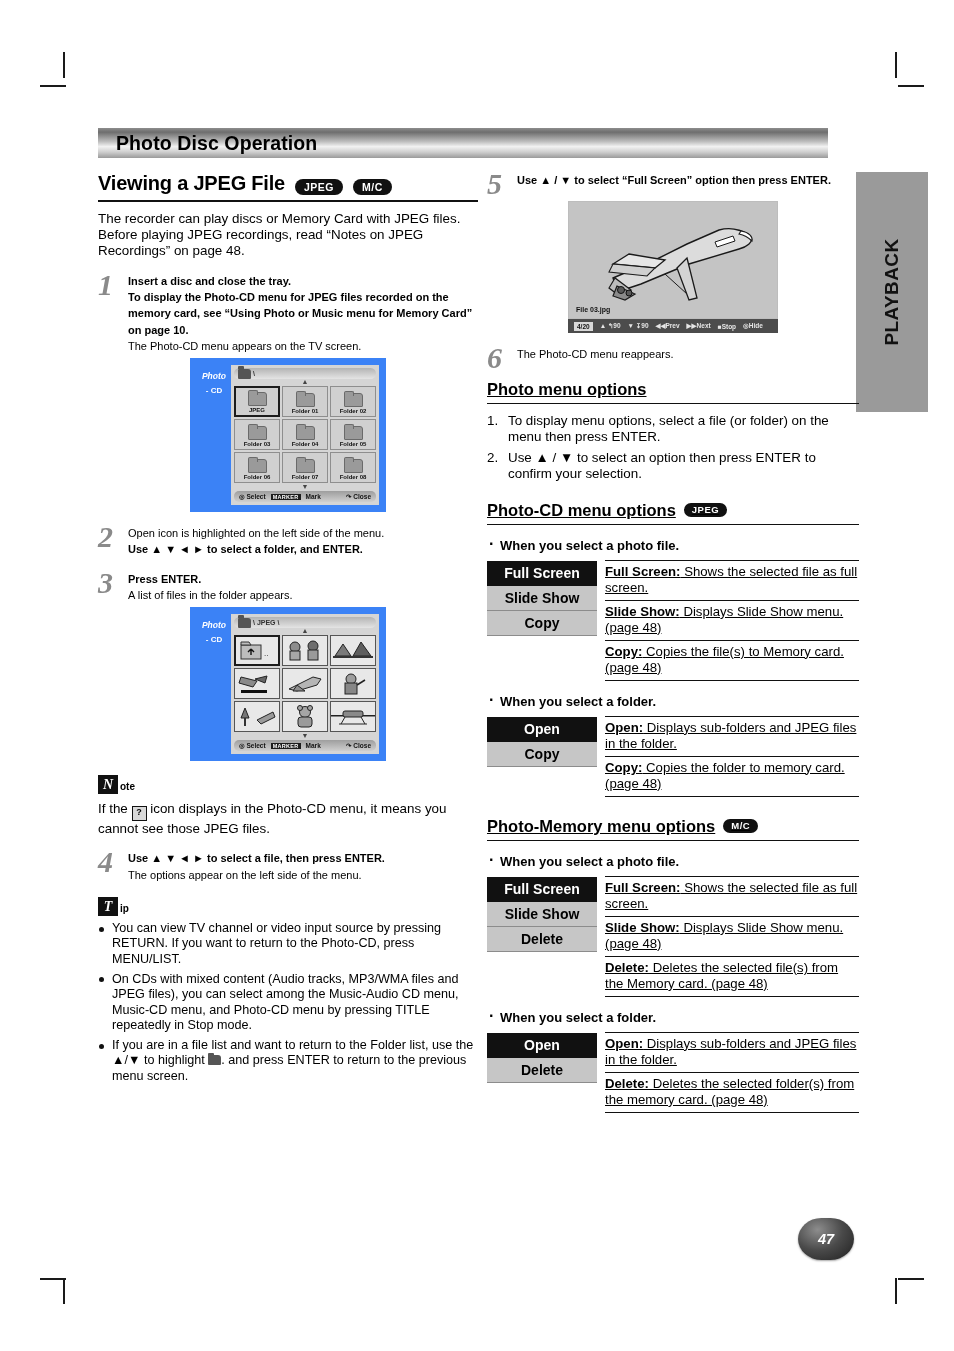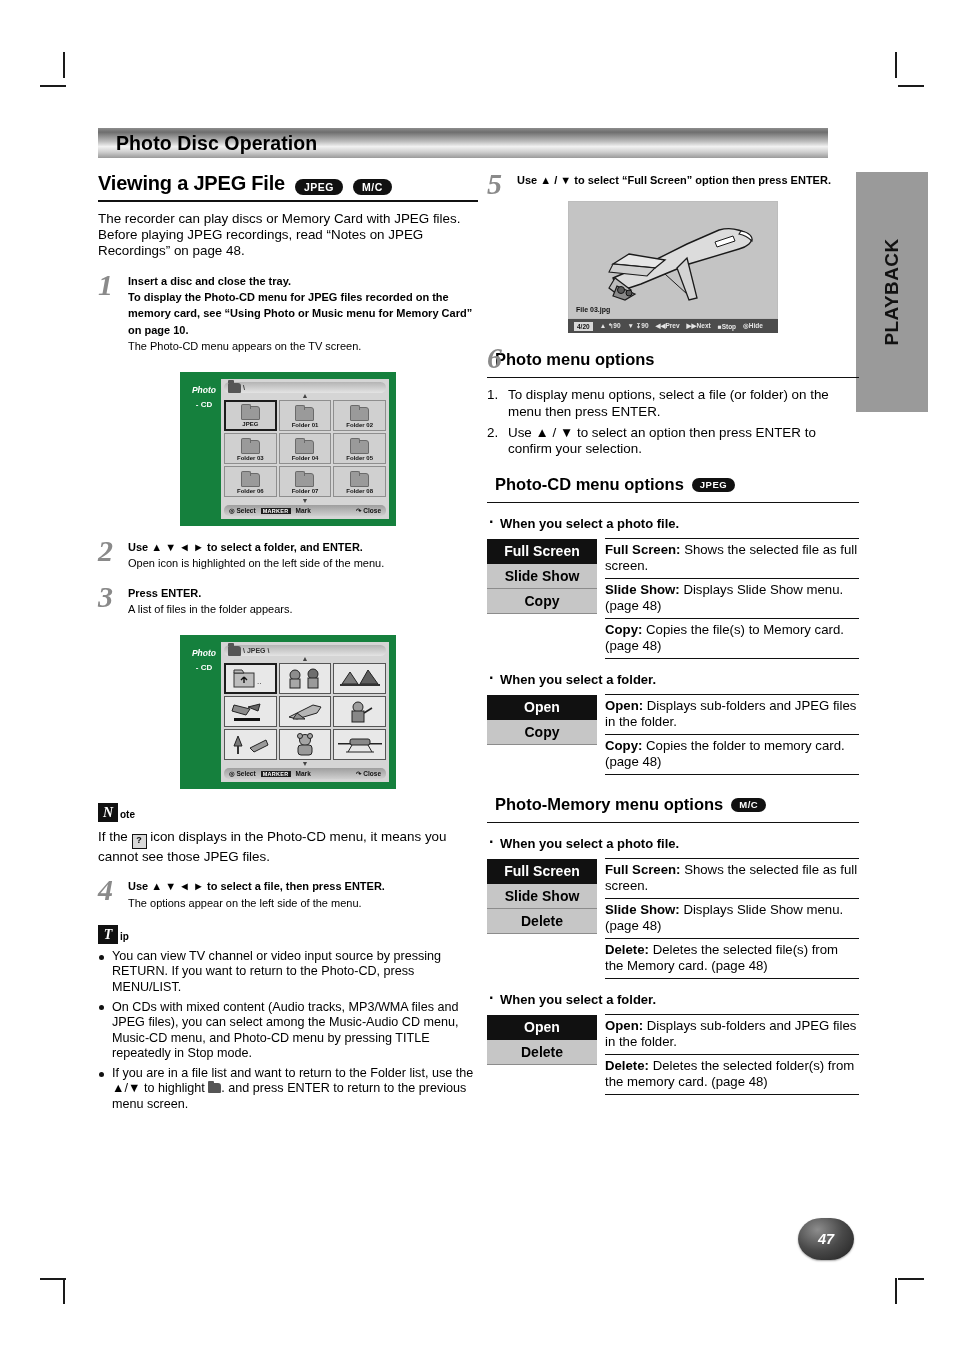--- a/index.html
+++ b/index.html
@@ -16,21 +16,21 @@
      background:linear-gradient(to bottom,#8d8d8d 0%,#6e6e6e 14%,#bdbdbd 45%,#f2f2f2 62%,#cfcfcf 80%,#9a9a9a 100%);
      display:flex;align-items:center;}
   .section-band h1{margin:0;padding:0 0 0 18px;font-size:19.5px;font-weight:bold;letter-spacing:.1px;color:#000;}
 
   
   .colL{position:absolute;left:98px;top:172px;width:380px;}
   .colR{position:absolute;left:487px;top:172px;width:372px;}
 
   h2.head{font-size:20px;font-weight:bold;margin:0;padding:0;letter-spacing:-.2px;display:flex;align-items:flex-end;gap:10px;}
   .rule{border-bottom:2.2px solid #111;margin-top:5px;}
-  h3.sub{font-size:16.5px;font-weight:bold;margin:8px;padding:0;display:flex;align-items:center;gap:8px;}
+  h3.sub{font-size:16.5px;font-weight:bold;margin:0;padding:0;display:flex;align-items:center;gap:8px;text-decoration:underline;}
   .rule-thin{border-bottom:1.6px solid #111;margin-top:4px;}
 
   .badge{display:inline-block;background:#111;color:#fff;border-radius:9px;
      font-size:10.5px;font-weight:bold;letter-spacing:.5px;padding:2.5px 9px 3px;line-height:1;white-space:nowrap;}
   .badge.sm{font-size:9.5px;padding:2px 8px 2.5px;border-radius:8px;}
 
   p.body{font-size:13.4px;line-height:16.2px;margin:9px 0 0;}
 
   
   .step{position:relative;padding-left:30px;margin-top:13px;}
@@ -48,21 +48,21 @@
   ul.tips{list-style:none;margin:3px 0 0;padding:0;}
   ul.tips li{position:relative;padding-left:14px;font-size:12.6px;line-height:15.3px;margin-top:5px;}
   ul.tips li:before{content:"";position:absolute;left:1px;top:5.5px;width:5px;height:5px;border-radius:50%;background:#111;}
 
   .qicon{display:inline-block;width:13px;height:13px;border:1.3px solid #111;background:#d9d9d9;
      font-size:9px;font-weight:bold;line-height:11px;text-align:center;vertical-align:-2px;}
   .folder-gl{display:inline-block;width:13px;height:10px;background:#555;border-radius:1px 3px 1px 1px;vertical-align:-1px;position:relative;}
   .folder-gl:before{content:"";position:absolute;left:0;top:-2.5px;width:6px;height:3px;background:#555;border-radius:1px 1px 0 0;}
 
   
-  .tv{background:#15803d;padding:7px;margin:18px auto 0;width:216px;box-sizing:border-box;}
+  .tv{background:#3b82f6;padding:7px;margin:4px auto 0;width:196px;box-sizing:border-box;}
   .tv-inner{display:flex;gap:0;}
   .tv-side{width:34px;flex:0 0 34px;text-align:center;padding-top:6px;}
   .tv-side .t1{font-size:8.5px;font-style:italic;font-weight:bold;color:#fff;line-height:11px;}
   .tv-side .t2{font-size:8px;font-weight:bold;color:#fff;line-height:12px;margin-top:3px;}
   .tv-main{flex:1;background:#d5d5d5;padding:3px;}
   .tv-path{height:11px;background:linear-gradient(to bottom,#b4b4b4,#e4e4e4);border-radius:6px;
      font-size:7px;font-weight:bold;color:#333;display:flex;align-items:center;padding-left:4px;gap:2px;}
   .tv-arrow{text-align:center;font-size:7px;line-height:6px;color:#444;}
   .grid{display:grid;grid-template-columns:repeat(3,1fr);gap:2px;margin:1px 0;}
   .cell{background:#d0d0d0;border:1px solid #8e8e8e;height:31px;display:flex;flex-direction:column;
@@ -95,21 +95,21 @@
   .subbullet{font-size:13px;font-weight:bold;margin-top:13px;position:relative;padding-left:13px;}
   .subbullet:before{content:"\00B7";position:absolute;left:2px;top:-3px;font-size:16px;}
 
   
   .opt{display:flex;margin-top:7px;}
   .opt-left{width:110px;flex:0 0 110px;padding-top:1px;}
   .ol-row{height:25px;display:flex;align-items:center;justify-content:center;font-size:14px;font-weight:bold;
      background:#c6c6c6;border-bottom:1.6px solid #8c8c8c;box-sizing:border-box;}
   .ol-row.active{background:#111;color:#fff;border-bottom:1.6px solid #111;}
   .opt-right{flex:1;margin-left:8px;}
-  .or-row{border-top:1.4px solid #111;padding:3px 0 4px;font-size:13.2px;line-height:16px;}
+  .or-row{border-top:1.4px solid #111;padding:3px 0 4px;font-size:13.2px;line-height:16px;text-decoration:underline;}
   .or-row:last-child{border-bottom:1.4px solid #111;}
 
   
   .sidetab{position:absolute;left:856px;top:172px;width:72px;height:240px;background:#9a9a9a;}
   .sidetab span{position:absolute;left:50%;top:50%;transform:translate(-50%,-50%) rotate(-90deg);
      white-space:nowrap;font-size:19px;font-weight:bold;letter-spacing:.4px;color:#111;}
 
   
   .pagenum{position:absolute;left:798px;top:1218px;width:56px;height:42px;
      background:radial-gradient(ellipse at 35% 28%,#8d8d8d 0%,#4a4a4a 48%,#1f1f1f 100%);
@@ -213,22 +213,22 @@
             <span class="marker">MARKER</span>
             <span>Mark</span>
             <span class="rightitem">↷ <span>Close</span></span>
           </div>
         </div>
       </div>
     </div>
 
     <div class="step">
       <div class="stepnum">2</div>
+      <div class="line">Open icon is highlighted on the left side of the menu.</div>
       <div class="line b">Use ▲ ▼ ◄ ► to select a folder, and ENTER.</div>
-      <div class="line">Open icon is highlighted on the left side of the menu.</div>
     </div>
 
     <div class="step">
       <div class="stepnum">3</div>
       <div class="line b">Press ENTER.</div>
       <div class="line">A list of files in the folder appears.</div>
     </div>
 
     <div class="tv">
       <div class="tv-inner">
@@ -384,20 +384,21 @@
         <span>▼ ↧<span>90</span></span>
         <span>◀◀<span>Prev</span></span>
         <span>▶▶<span>Next</span></span>
         <span>■<span>Stop</span></span>
         <span>◎<span>Hide</span></span>
       </div>
     </div>
 
     <div class="step">
       <div class="stepnum">6</div>
+      <div class="line">The Photo-CD menu reappears.</div>
     </div>
 
     <h3 class="sub" style="margin-top:17px;">
       <span>Photo menu options</span>
     </h3>
     <div class="rule-thin"></div>
     <ol class="num">
       <li>To display menu options, select a file (or folder) on the menu then press ENTER.</li>
       <li>Use ▲ / ▼ to select an option then press ENTER to confirm your selection.</li>
     </ol>

